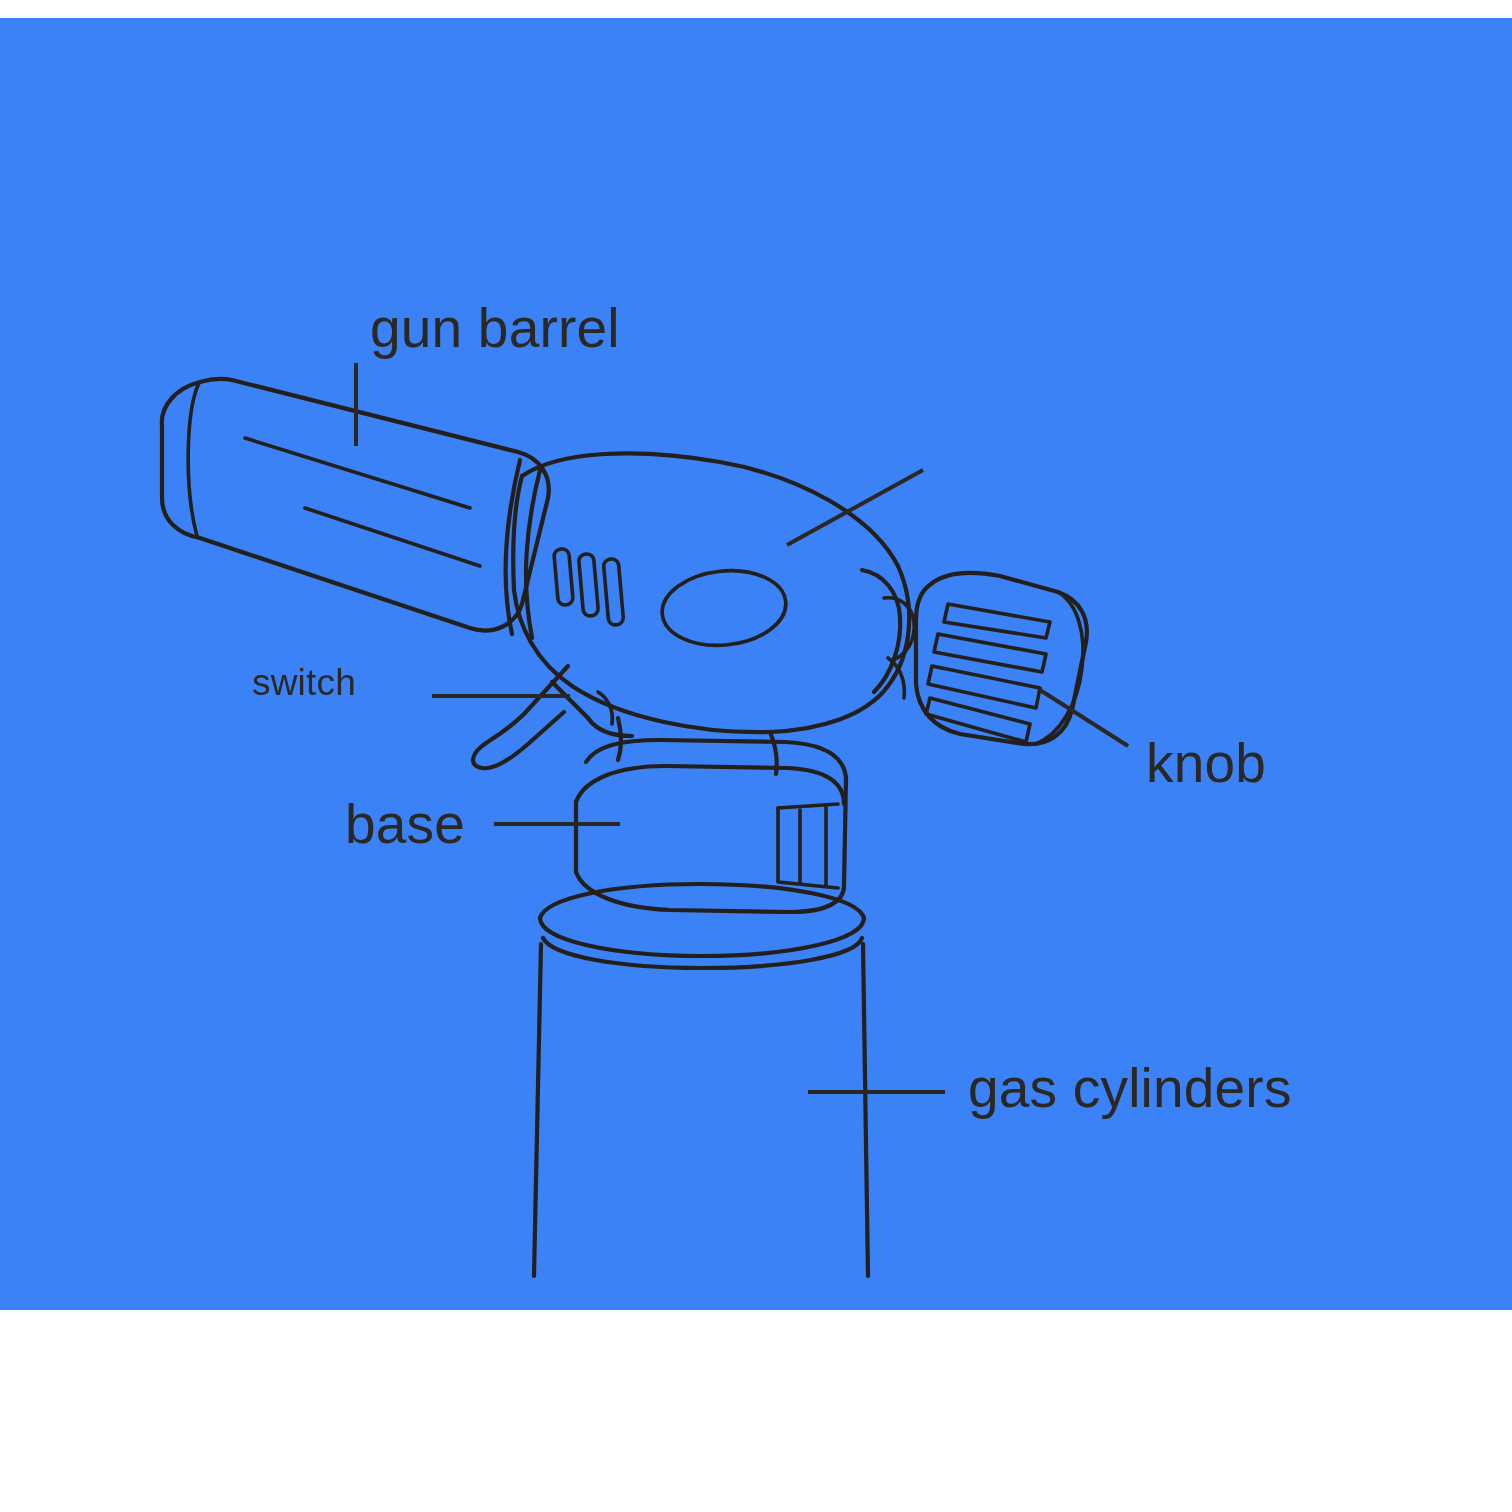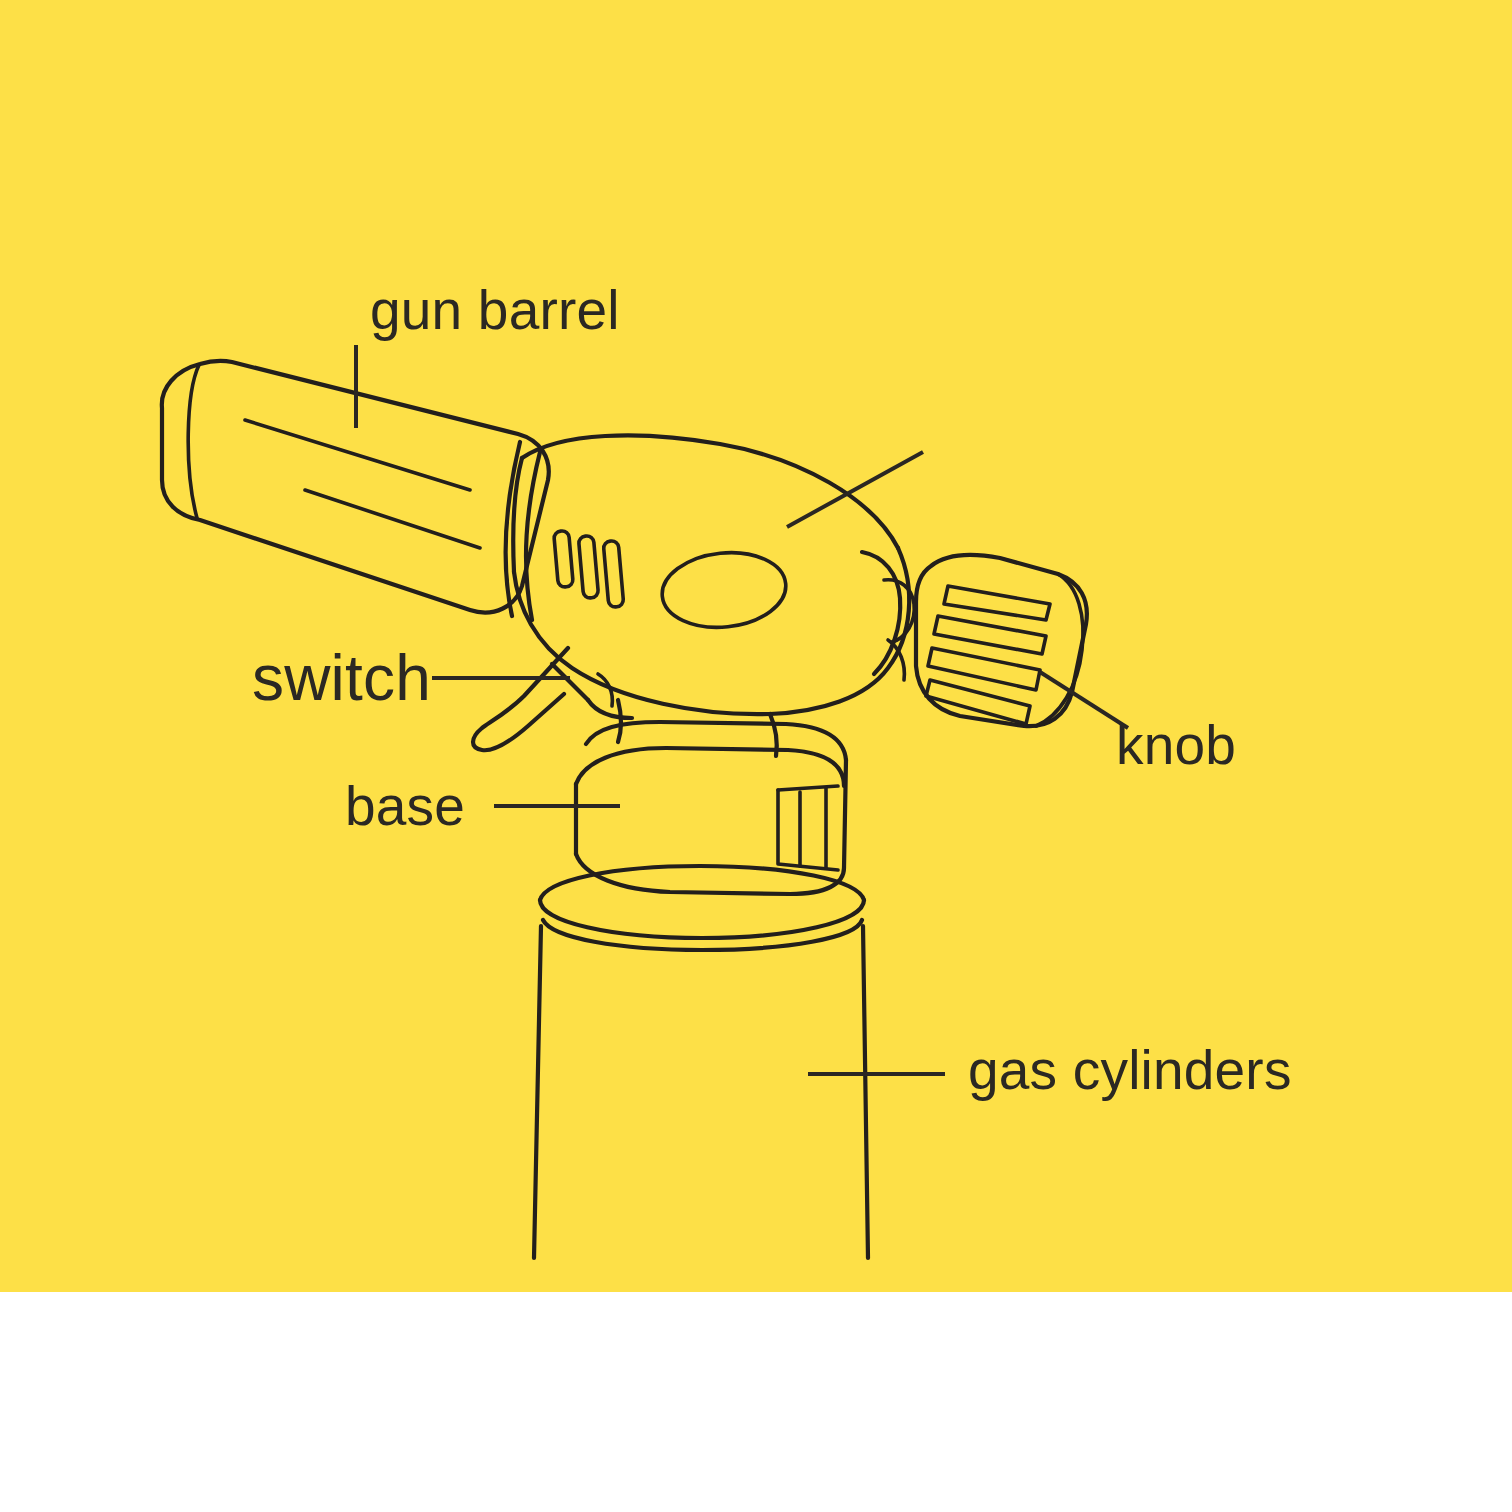--- a/index.html
+++ b/index.html
@@ -11,21 +11,22 @@
   body {
     width: 1512px;
     height: 1512px;
     overflow: hidden;
     font-family: "Liberation Sans", sans-serif;
   }
   #diagram-root {
     position: relative;
     width: 1512px;
     height: 1292px;
-    background: #fde047;
+    background: #3b82f6;
+    margin-top: 18px;
   }
   svg#torch-svg {
     position: absolute;
     top: 0;
     left: 0;
     width: 1512px;
     height: 1512px;
     display: block;
   }
   .stroke {
@@ -51,21 +52,21 @@
   .label {
     position: absolute;
     color: #2b2823;
     font-family: "Liberation Sans", sans-serif;
     font-weight: 400;
     white-space: nowrap;
     letter-spacing: 0.2px;
     line-height: 1;
   }
   .label-lg { font-size: 55px; }
-  .label-md { font-size: 64px; }
+  .label-md { font-size: 37px; }
 </style>
 </head>
 <body>
 
 <div id="diagram-root">
 
   <svg id="torch-svg" viewBox="0 0 1512 1512">
 
     <g>
 
@@ -220,19 +221,19 @@
     <line class="leader" x1="494" y1="806" x2="620" y2="806"></line>
     <line class="leader" x1="945" y1="1074" x2="808" y2="1074"></line>
 
   </svg>
 
   <div class="label label-lg" style="left:370px; top:283px;">gun barrel</div>
 
 
   <div class="label label-md" style="left:252px; top:646px;">switch</div>
 
-  <div class="label label-lg" style="left:1116px; top:718px;">knob</div>
+  <div class="label label-lg" style="left:1146px; top:718px;">knob</div>
 
   <div class="label label-lg" style="left:345px; top:779px;">base</div>
 
   <div class="label label-lg" style="left:968px; top:1043px;">gas cylinders</div>
 
 </div>
 
 </body></html>

